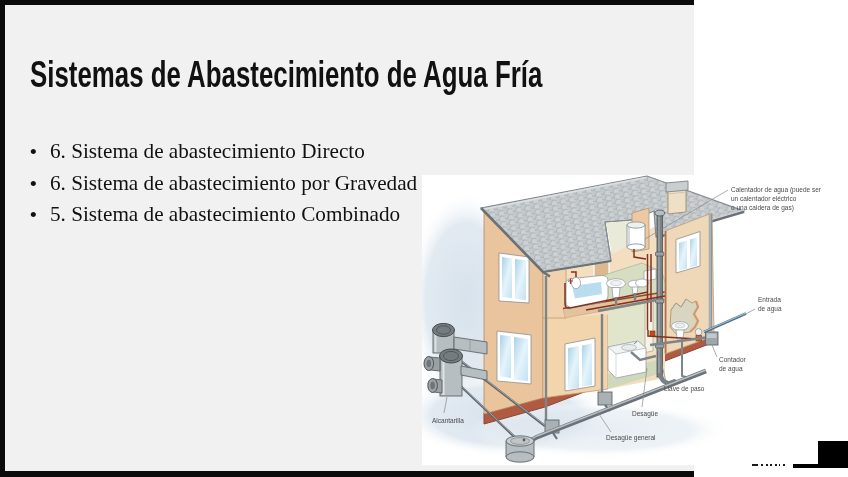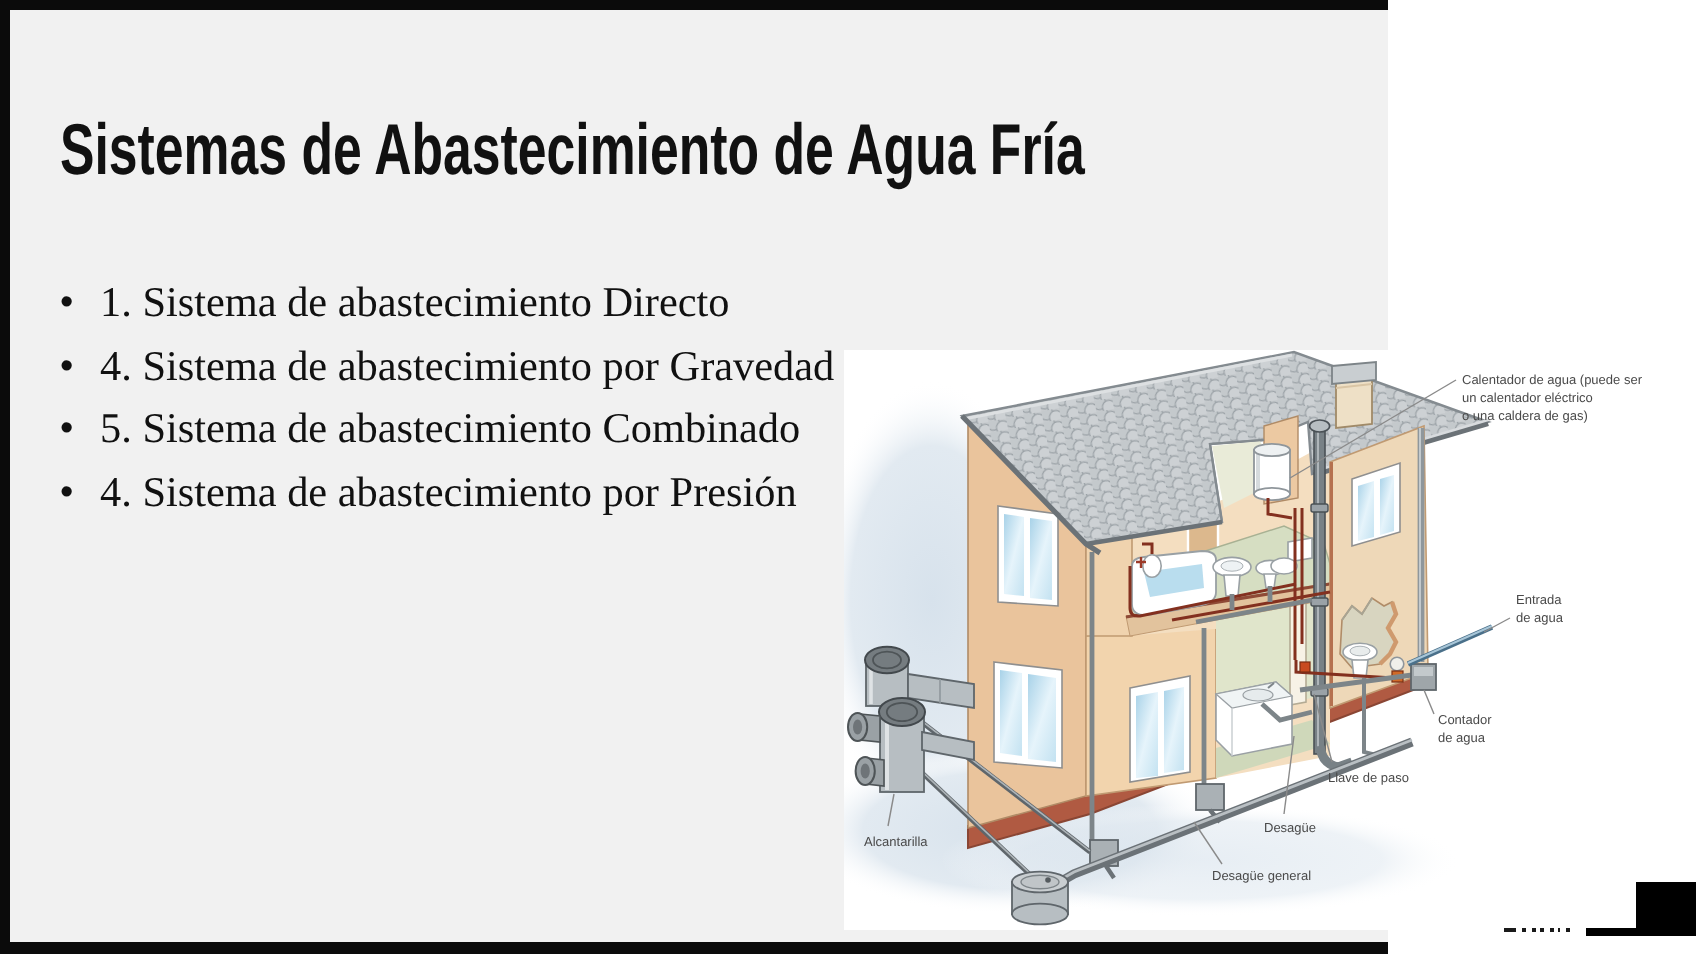--- a/index.html
+++ b/index.html
@@ -25,24 +25,23 @@
 
 <div class="frame"></div>
 
 <div class="slide"></div>
 
 <div class="whitecol"></div>
 
 <div class="title">Sistemas de Abastecimiento de Agua Fría</div>
 
 <div class="bullets">
-  <div class="b">1. Sistema de abastecimiento Directo</div>
-  <div class="b">4. Sistema de abastecimiento por Gravedad</div>
+  <div class="b">6. Sistema de abastecimiento Directo</div>
+  <div class="b">6. Sistema de abastecimiento por Gravedad</div>
   <div class="b">5. Sistema de abastecimiento Combinado</div>
-  <div class="b">4. Sistema de abastecimiento por Presión</div>
 </div>
 
 <div class="illus">
 <svg width="426" height="290" viewBox="422 175 426 290" xmlns="http://www.w3.org/2000/svg">
   <defs>
     <pattern id="shingle" width="9" height="5.6" patternUnits="userSpaceOnUse" patternTransform="rotate(-11 422 175)">
       <rect width="9" height="5.6" fill="#c7cbce"></rect>
       <circle cx="2.2" cy="1.4" r="3.3" fill="#c4c9cc" stroke="#9aa1a6" stroke-width="0.6"></circle>
       <circle cx="6.7" cy="4.2" r="3.3" fill="#cdd1d4" stroke="#9aa1a6" stroke-width="0.6"></circle>
     </pattern>

